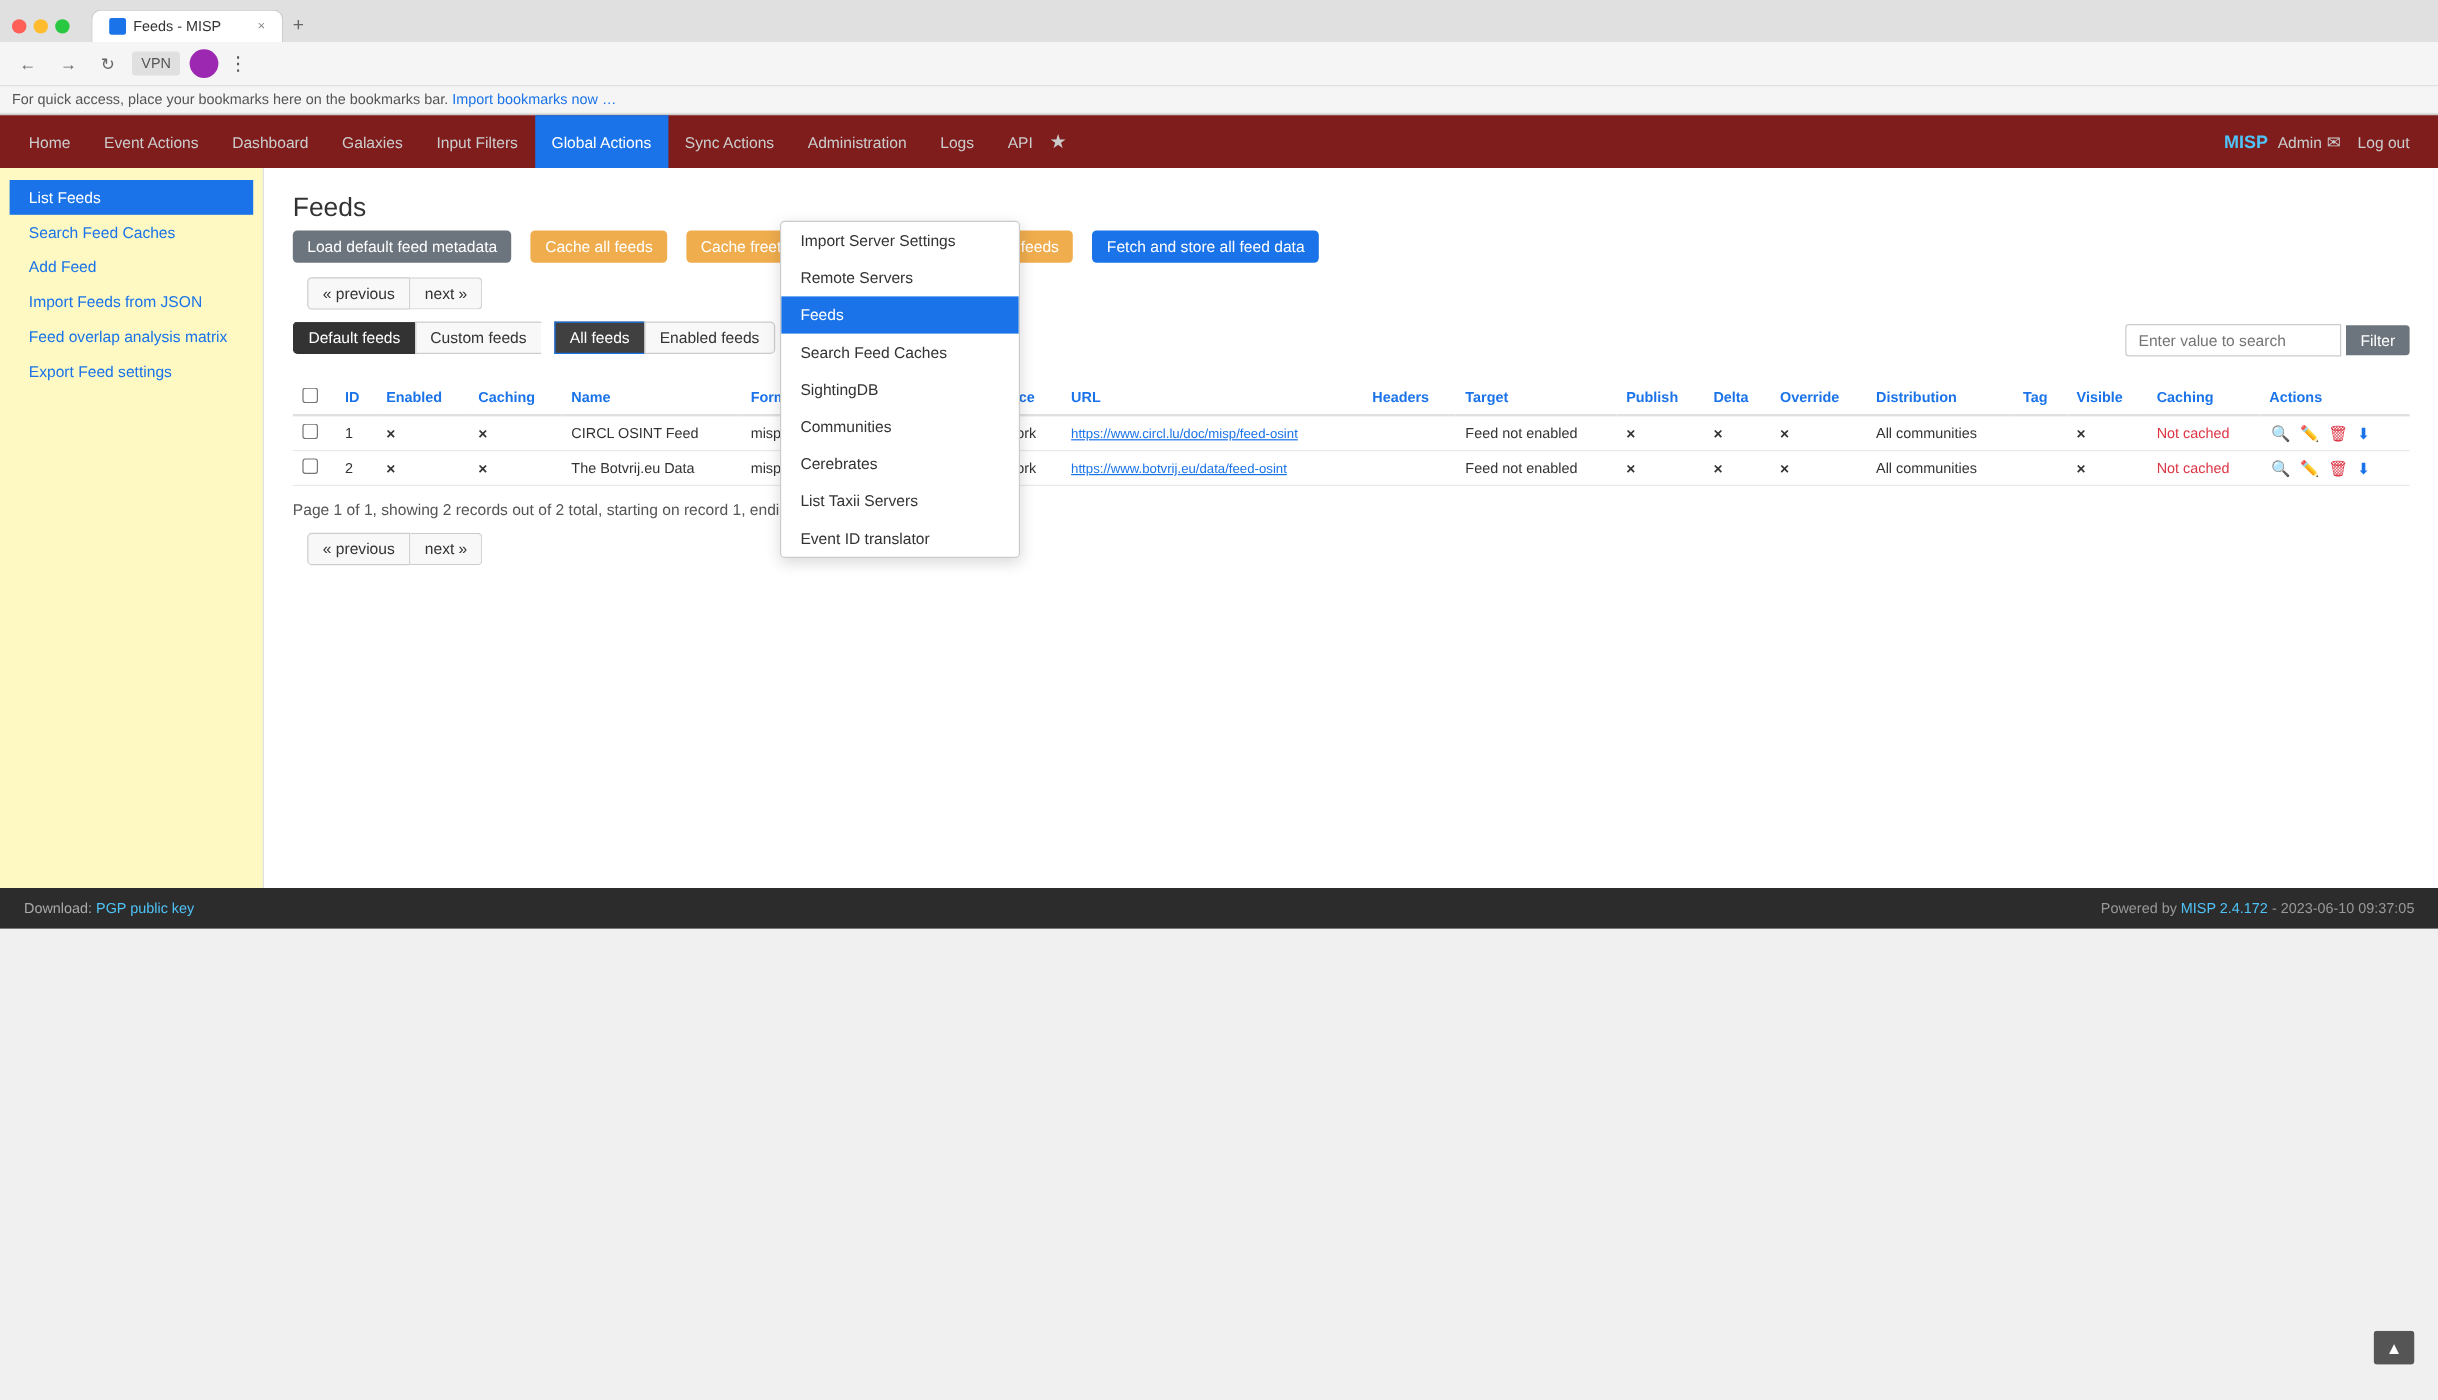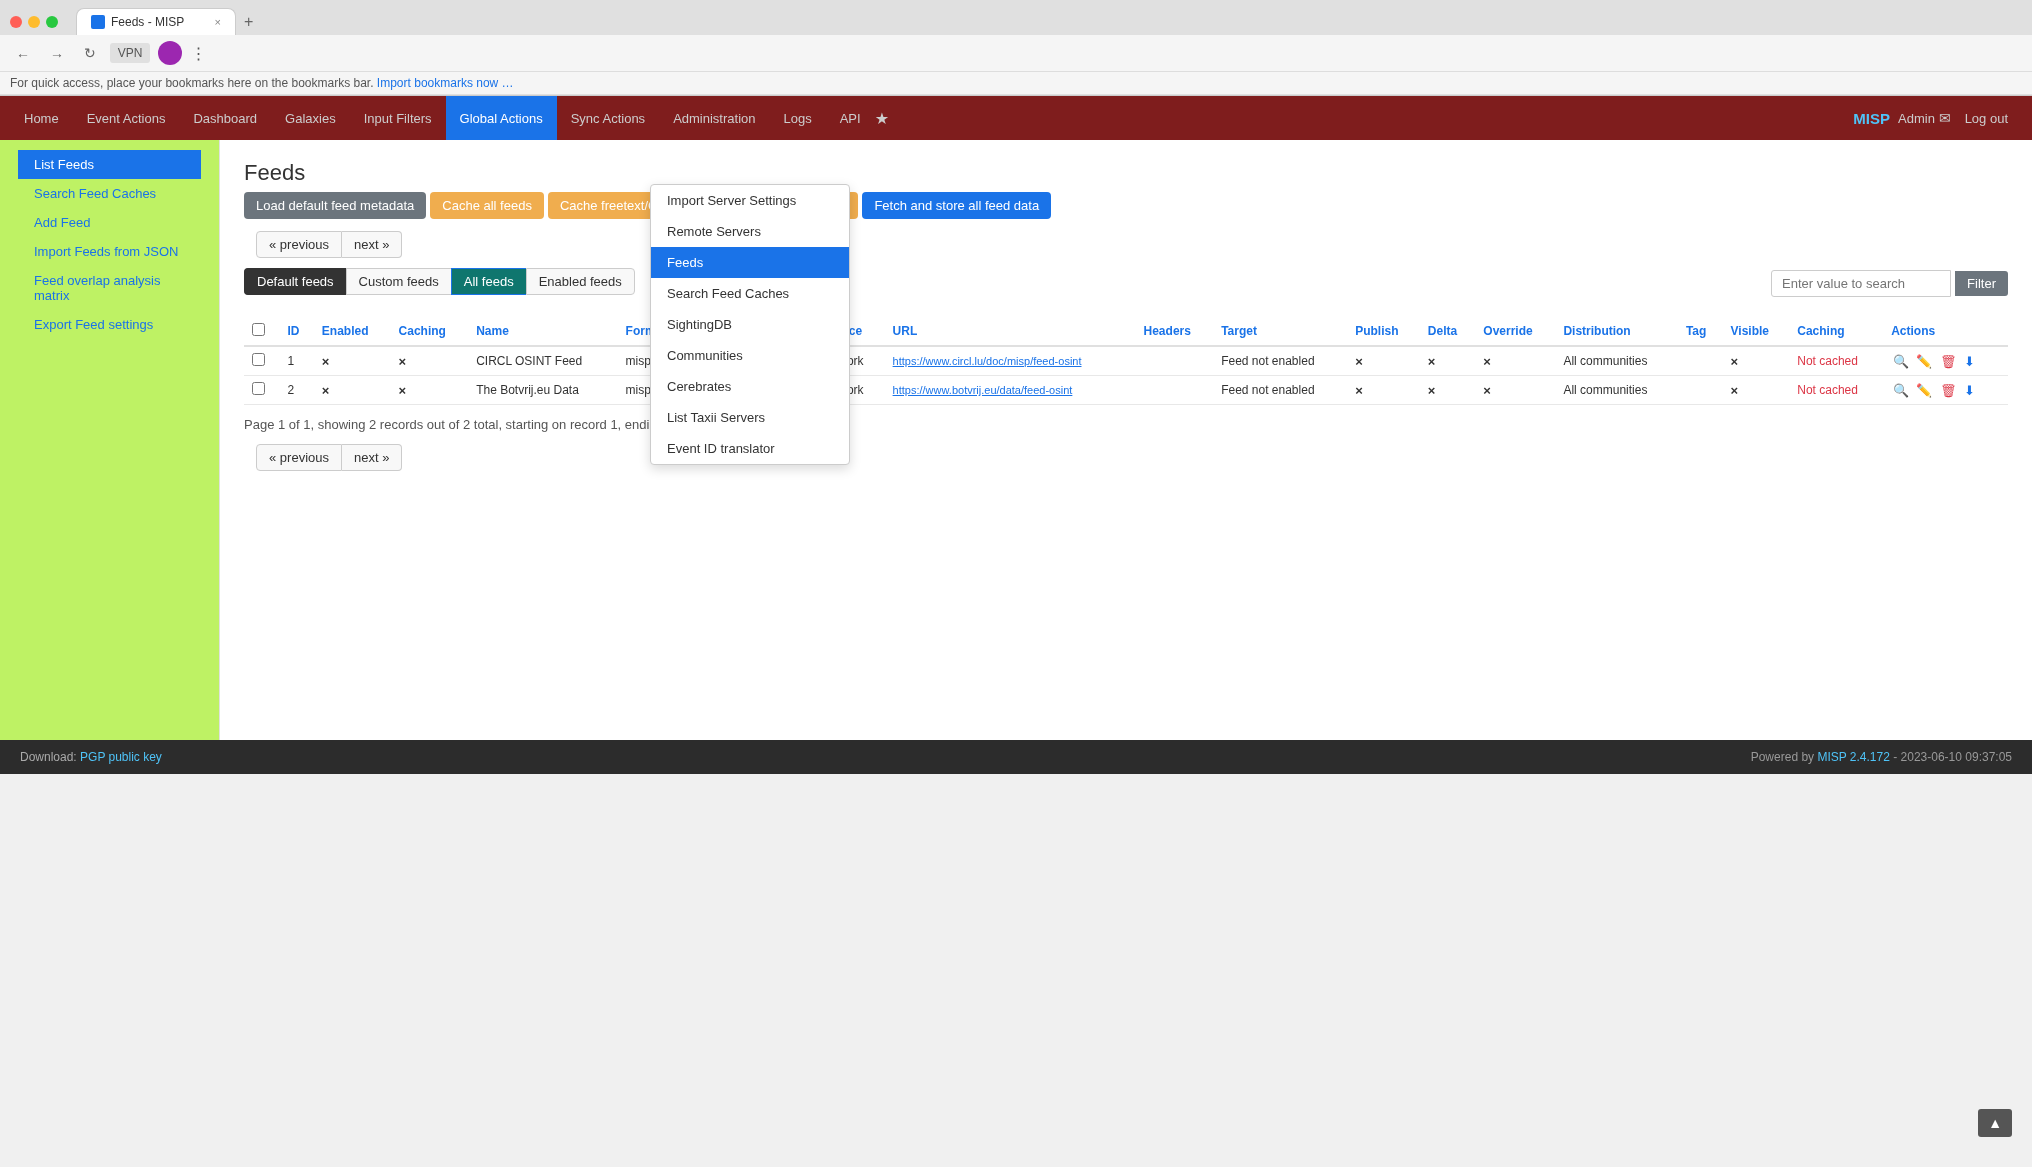--- a/index.html
+++ b/index.html
@@ -36,46 +36,46 @@
     .nav-item.active { background: #1a73e8; color: #fff; }
     .nav-brand { color: #4fc3f7; font-weight: bold; font-size: 15px; margin-left: auto; margin-right: 8px; }
     .nav-admin { color: #ccc; display: flex; align-items: center; gap: 4px; }
     .nav-star { color: #ccc; font-size: 16px; cursor: pointer; }
     .nav-logout { color: #ccc; cursor: pointer; }
     .nav-mail-icon { font-size: 14px; }
 
     .content-area { display: flex; min-height: 600px; }
 
     
-    .sidebar { width: 220px; background: #bef264; border-right: 1px solid #e0e0e0; padding: 10px 18px; flex-shrink: 0; }
+    .sidebar { width: 220px; background: #fef9c3; border-right: 1px solid #e0e0e0; padding: 10px 8px; flex-shrink: 0; }
     .sidebar-item { padding: 7px 16px; font-size: 13px; cursor: pointer; }
     .sidebar-item.active { background: #1a73e8; color: #fff; }
     .sidebar-item a { color: #1a73e8; text-decoration: none; }
     .sidebar-item.active a { color: #fff; }
 
     
     .main { flex: 1; padding: 20px 24px; position: relative; }
     .page-title { font-size: 22px; font-weight: 500; margin-bottom: 6px; }
     .page-description { font-size: 13px; color: #555; margin-bottom: 16px; }
 
-    .action-buttons { display: flex; gap: 4px; margin-bottom: 12px; flex-wrap: wrap; }
+    .action-buttons { display: flex; gap: 16px; margin-bottom: 12px; flex-wrap: wrap; }
     .btn { padding: 6px 12px; font-size: 13px; border: none; border-radius: 4px; cursor: pointer; }
     .btn-default { background: #6c757d; color: #fff; }
     .btn-warning { background: #f0ad4e; color: #fff; }
     .btn-primary { background: #1a73e8; color: #fff; }
 
     .pagination { display: flex; gap: 0; margin: 10px 12px; }
     .page-btn { padding: 5px 12px; border: 1px solid #ccc; background: #f8f8f8; cursor: pointer; font-size: 13px; color: #333; }
     .page-btn:first-child { border-radius: 4px 0 0 4px; }
     .page-btn:last-child { border-radius: 0 4px 4px 0; border-left: none; }
 
     .filter-tabs { display: flex; gap: 0; margin-bottom: 12px; }
     .filter-tab { padding: 5px 12px; font-size: 13px; border: 1px solid #ccc; cursor: pointer; background: #f8f8f8; color: #333; }
     .filter-tab.active-dark { background: #333; color: #fff; border-color: #333; }
-    .filter-tab.active-blue { background: #0f766e; color: #fff; border-color: #1a73e8; }
+    .filter-tab.active-blue { background: #404040; color: #fff; border-color: #1a73e8; margin-left: 11px; }
     .filter-tab:not(:last-child) { border-right: none; }
     .filter-tab:first-child { border-radius: 4px 0 0 4px; }
     .filter-tab:last-child { border-radius: 0 4px 4px 0; }
 
     .search-area { display: flex; align-items: center; gap: 4px; justify-content: flex-end; margin-bottom: 8px; }
     .search-input { padding: 5px 10px; border: 1px solid #ccc; font-size: 13px; width: 180px; border-radius: 3px 0 0 3px; }
     .filter-btn { padding: 5px 12px; background: #6c757d; color: #fff; border: none; font-size: 13px; cursor: pointer; border-radius: 0 3px 3px 0; }
 
     
     .feeds-table { width: 100%; border-collapse: collapse; font-size: 12px; }

